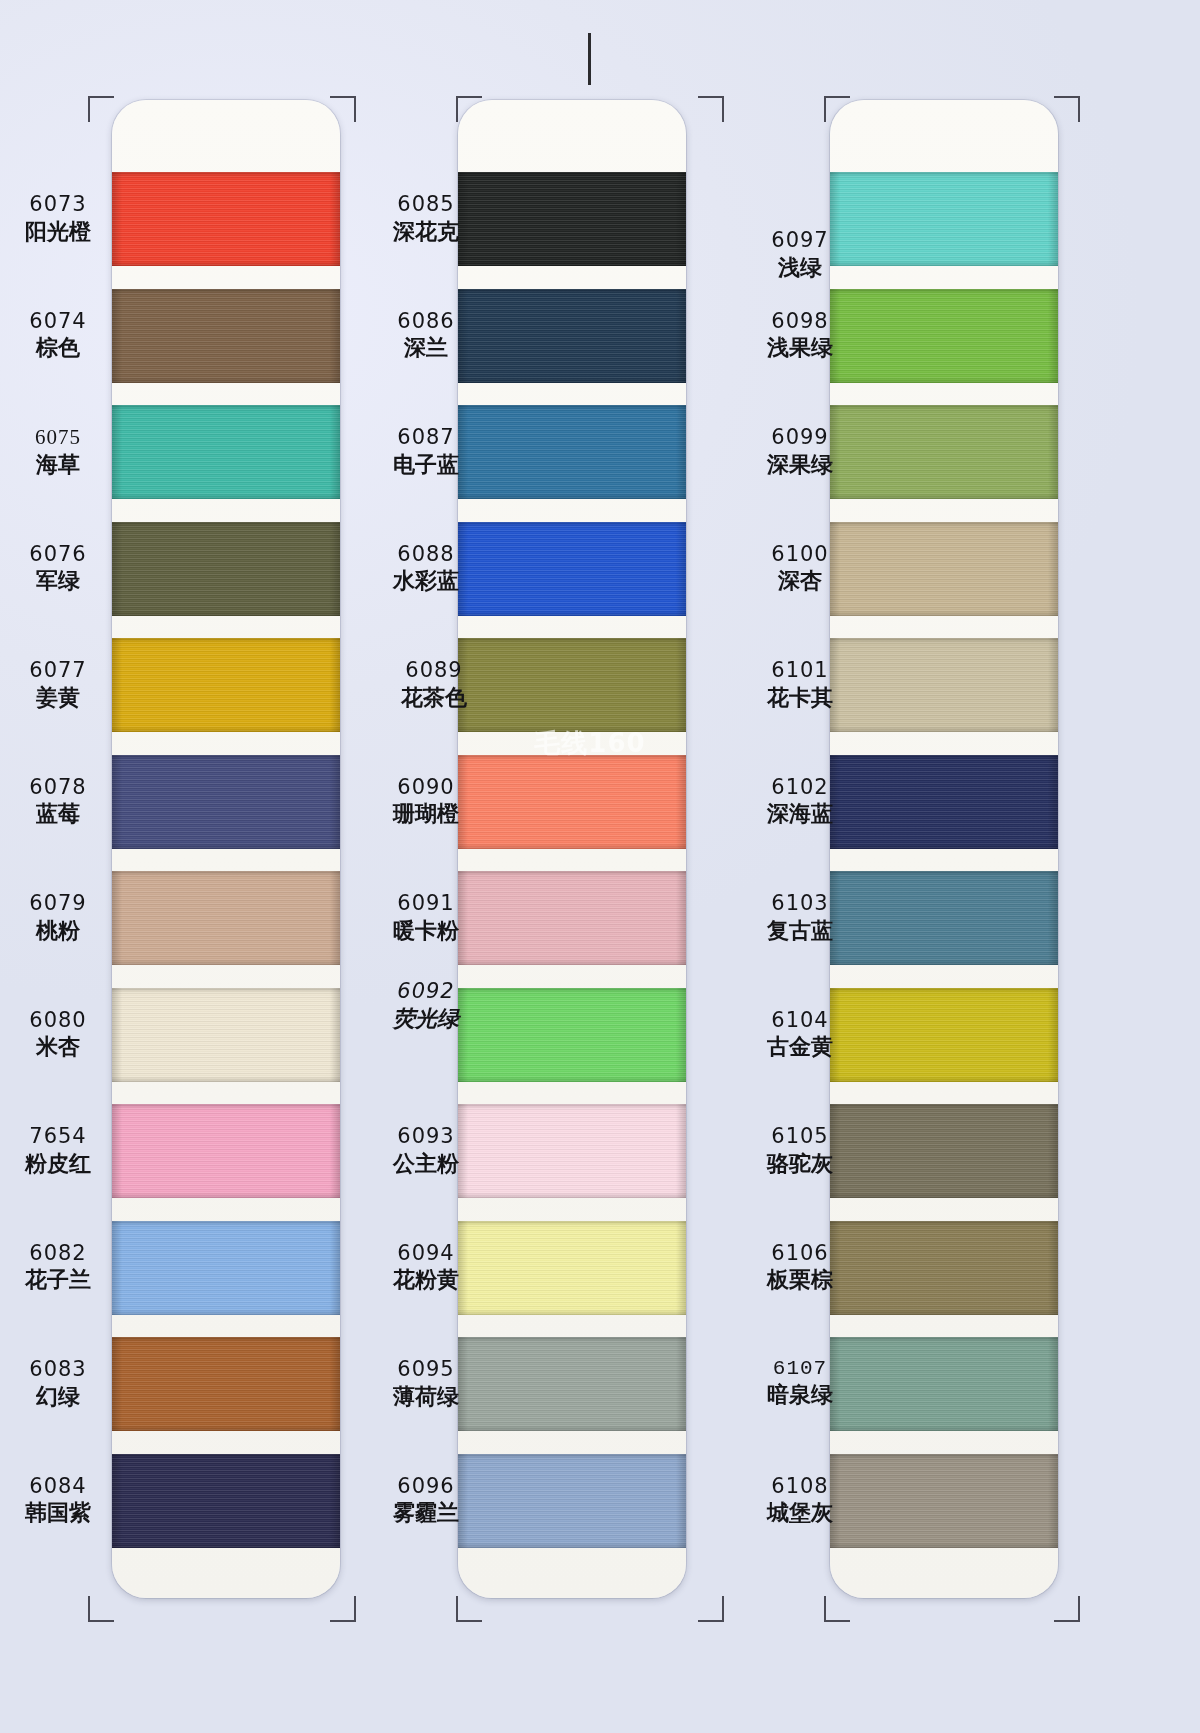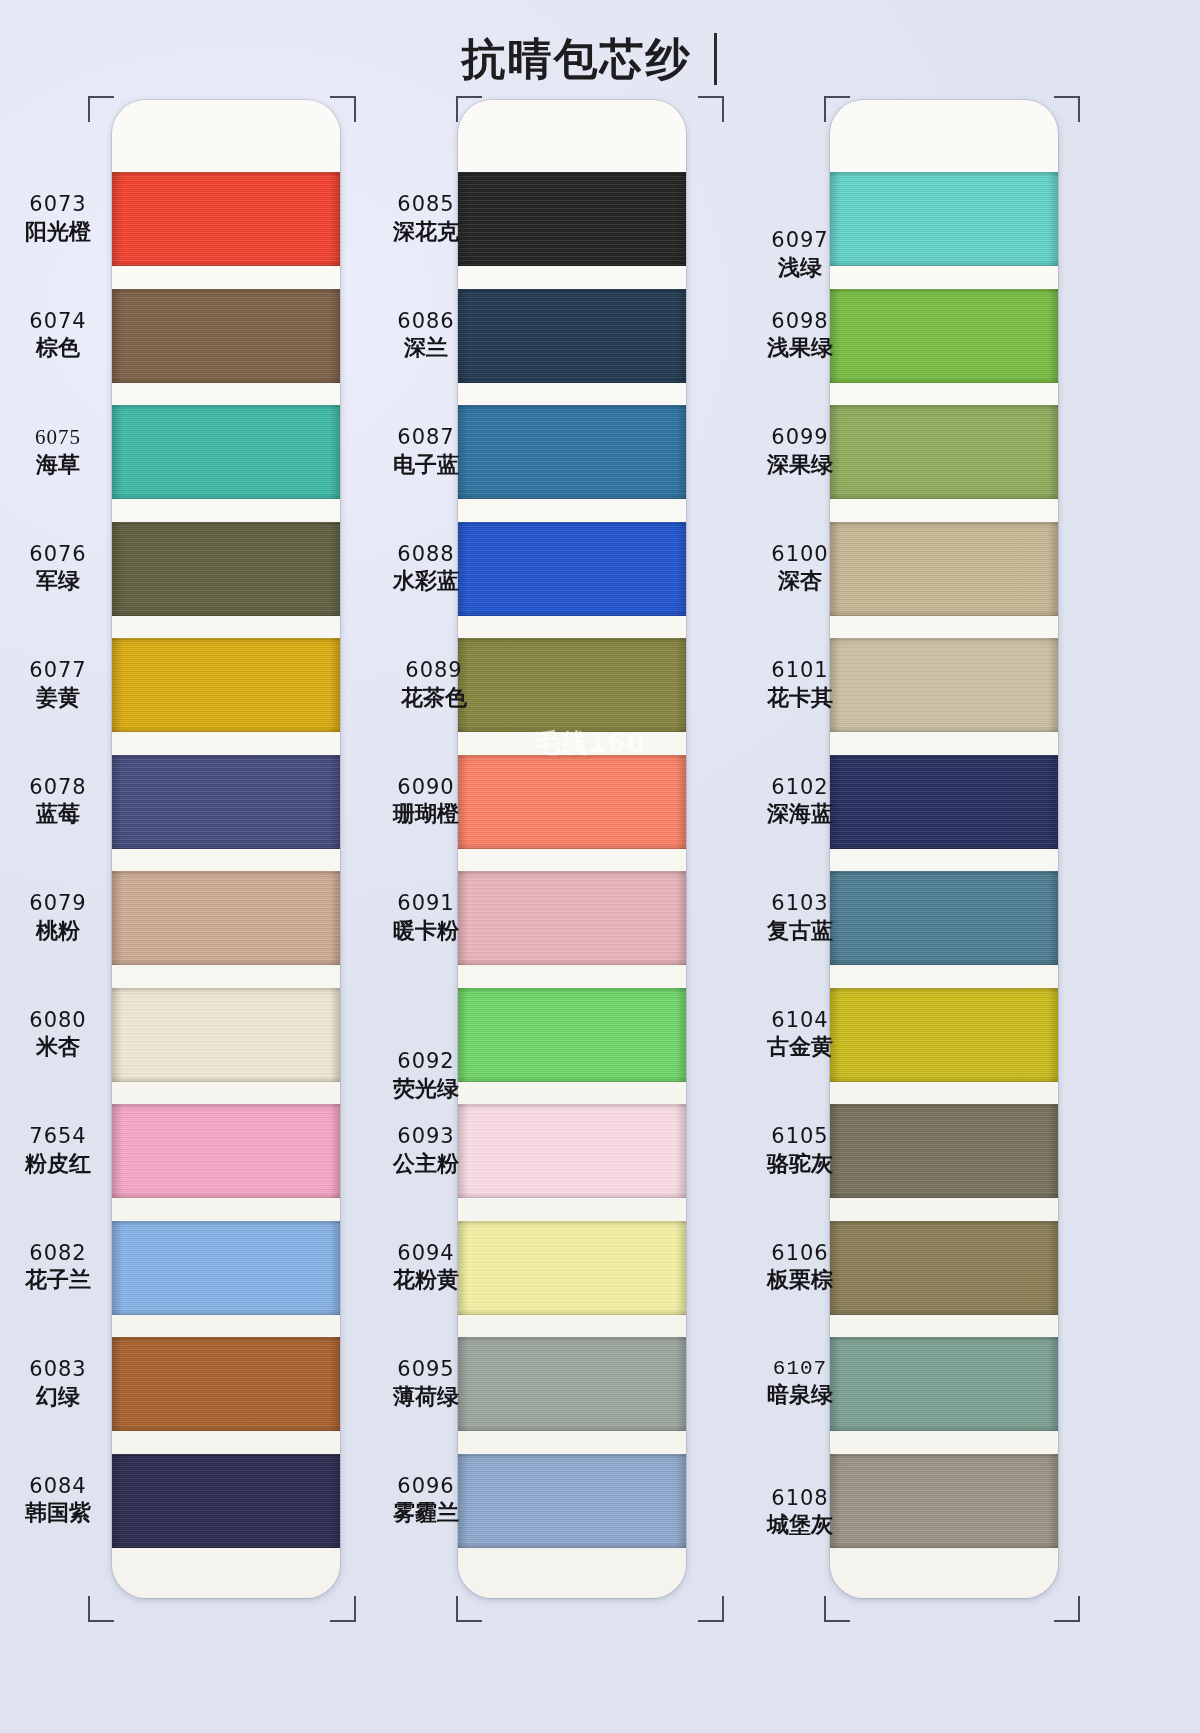--- a/index.html
+++ b/index.html
@@ -125,21 +125,20 @@
     letter-spacing:1px;text-align:center;line-height:46px;
     pointer-events:none;
   }
 </style>
 </head>
 <body>
 
 <div class="page-bg"></div>
 
 <div class="header">
-  <div class="title">抗晴包芯纱</div>
   <div class="vrule"></div>
 </div>
 
 <div class="crop tl">
     <i class="h"></i>
     <i class="v"></i>
   </div>
 <div class="crop m1l">
     <i class="h"></i>
     <i class="v"></i>
@@ -429,21 +428,21 @@
       <span class="name">花茶色</span>
     </div>
     <div class="label" style="left: 6px; top: 674.5px;">
       <span class="code">6090</span>
       <span class="name">珊瑚橙</span>
     </div>
     <div class="label" style="left: 6px; top: 791px;">
       <span class="code">6091</span>
       <span class="name">暖卡粉</span>
     </div>
-    <div class="label" style="left: 6px; top: 949px;">
+    <div class="label" style="left: 6px; top: 879px; font-style: italic;">
       <span class="code">6092</span>
       <span class="name">荧光绿</span>
     </div>
     <div class="label" style="left: 6px; top: 1024px;">
       <span class="code">6093</span>
       <span class="name">公主粉</span>
     </div>
     <div class="label" style="left: 6px; top: 1140.5px;">
       <span class="code">6094</span>
       <span class="name">花粉黄</span>
@@ -581,19 +580,19 @@
       <span class="name">骆驼灰</span>
     </div>
     <div class="label" style="left: 10px; top: 1140.5px;">
       <span class="code">6106</span>
       <span class="name">板栗棕</span>
     </div>
     <div class="label" style="left: 10px; top: 1257px; font-family: Liberation Mono, monospace;">
       <span class="code">6107</span>
       <span class="name">暗泉绿</span>
     </div>
-    <div class="label" style="left: 10px; top: 1373.5px; margin-top: 12px;">
+    <div class="label" style="left: 10px; top: 1373.5px;">
       <span class="code">6108</span>
       <span class="name">城堡灰</span>
     </div>
   </div>
 
 <div class="watermark">毛线160</div>
 
 </body></html>

